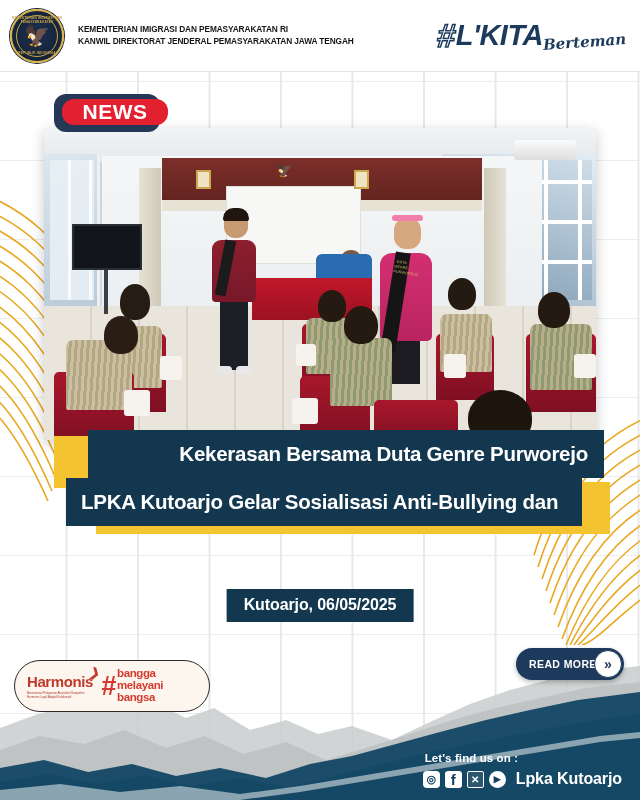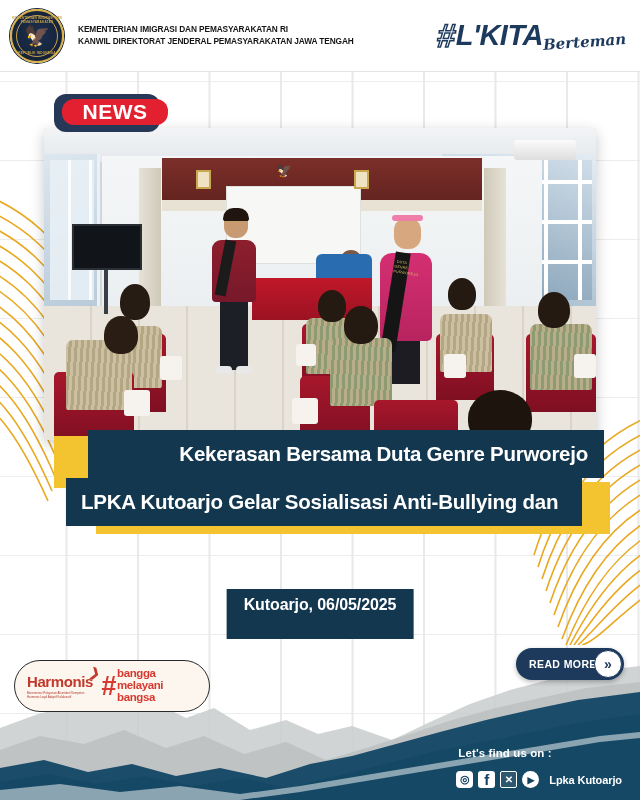--- a/index.html
+++ b/index.html
@@ -231,21 +231,21 @@
     white-space:nowrap;
   }
   #title-line-1{ left:22px; top:0; width:516px; padding-left:15px; }
   #title-line-2{ left:44px; top:0; width:516px; justify-content:flex-end; padding-right:16px; }
 
   
   #date-badge{
     position:absolute; left:50%; transform:translateX(-50%);
     top:589px; z-index:10;
     background:#13374f; color:#fff;
-    padding:7px 17px 25px;
+    padding:7px 17px 8px;
     font-size:16px; font-weight:bold;
     letter-spacing:-0.1px;
   }
 
   
   #read-more{
     position:absolute; right:16px; top:648px; z-index:12;
     height:32px; width:108px;
     background:#1d3a5c; border-radius:16px;
     display:flex; align-items:center;
@@ -293,31 +293,31 @@
     letter-spacing:-0.4px;
   }
 
   
   #footer-waves{ position:absolute; left:0; bottom:0; width:640px; height:136px; z-index:8; }
 
   #footer-social{
     position:absolute; right:18px; bottom:12px; z-index:14; text-align:left;
     color:#ffffff;
   }
-  #find-us{ font-size:11.5px; font-weight:bold; letter-spacing:.1px; margin-bottom:12px; margin-left:2px; }
+  #find-us{ font-size:11.5px; font-weight:bold; letter-spacing:.1px; margin-bottom:6px; margin-left:2px; }
   #social-row{ display:flex; align-items:center; gap:5px; }
   .sicon{
     width:17px; height:17px; display:flex; align-items:center; justify-content:center;
     color:#14405e; font-size:11px; font-weight:bold; flex:0 0 auto;
   }
   #ic-ig{ background:#ffffff; border-radius:4px; }
   #ic-fb{ background:#ffffff; border-radius:3px; font-size:15px; }
   #ic-x{ background:#2d566f; border:1px solid #ffffff; color:#ffffff; border-radius:2px; font-size:10px; }
   #ic-yt{ background:#ffffff; border-radius:50%; font-size:9px; }
-  #social-handle{ color:#fff; font-size:11px; font-weight:bold; margin-left:5px; letter-spacing:-0.1px; }
+  #social-handle{ color:#fff; font-size:16px; font-weight:bold; margin-left:5px; letter-spacing:-0.1px; }
 </style>
 </head>
 <body>
 
 <div id="bg-grid"></div>
 
 <svg class="swoosh" id="swoosh-left" width="200" height="330" viewBox="0 0 200 330">
   <g fill="none" stroke="#e8a820" stroke-width="1.6">
     <path d="M0,6 C92,16 150,74 176,160"></path>
     <path d="M0,20 C90,30 146,88 172,172"></path>

